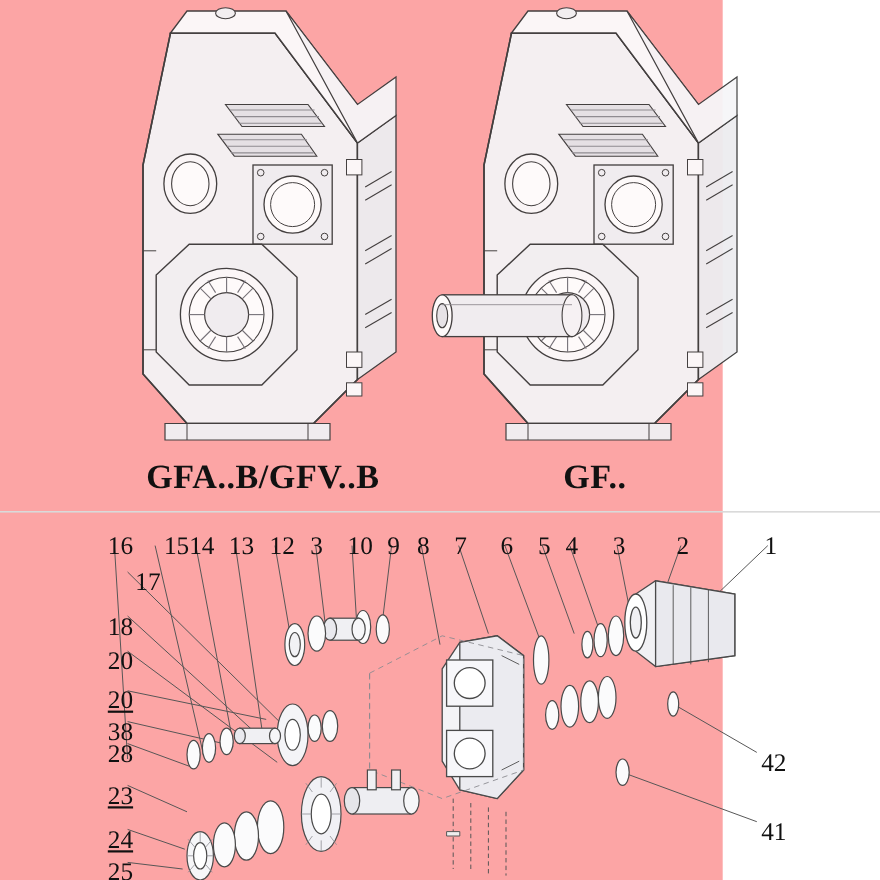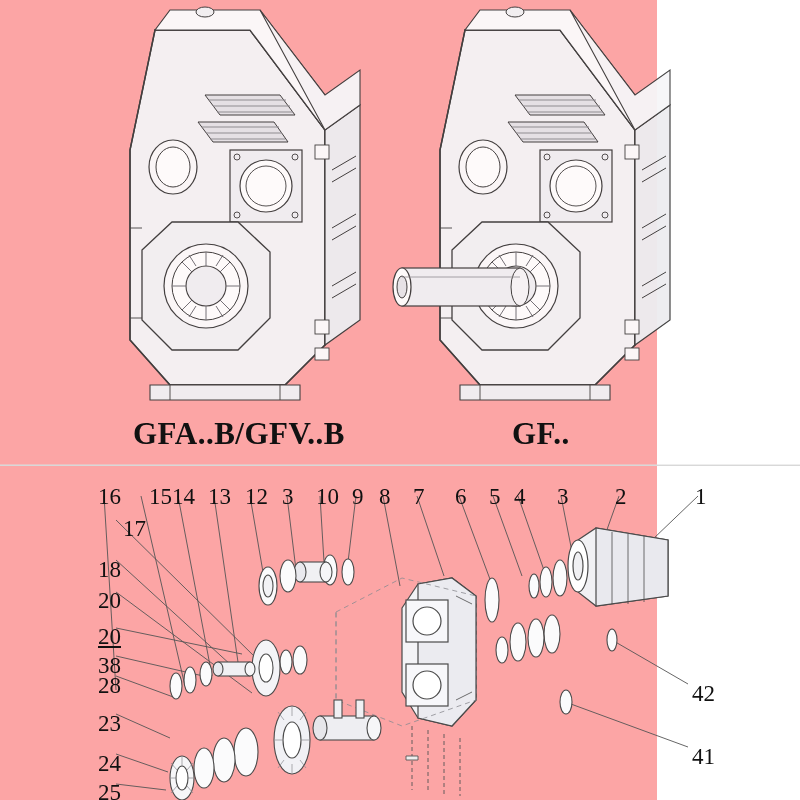--- a/index.html
+++ b/index.html
@@ -327,20 +327,20 @@
   <div class="num" style="left:557px; top:484px;">3</div>
   <div class="num" style="left:615px; top:484px;">2</div>
   <div class="num" style="left:695px; top:484px;">1</div>
 
   <div class="num" style="left:98px; top:516px;margin-left:25px;">17</div>
   <div class="num" style="left:98px; top:557px;">18</div>
   <div class="num" style="left:98px; top:588px;">20</div>
   <div class="num" style="left:98px; top:624px;text-decoration:underline;">20</div>
   <div class="num" style="left:98px; top:653px;">38</div>
   <div class="num" style="left:98px; top:673px;">28</div>
-  <div class="num" style="left:98px; top:711px;">23</div>
-  <div class="num" style="left:98px; top:751px;">24</div>
+  <div class="num" style="left:98px; top:711px;text-decoration:underline;">23</div>
+  <div class="num" style="left:98px; top:751px;text-decoration:underline;">24</div>
   <div class="num" style="left:98px; top:780px;">25</div>
 
   <div class="num" style="left:692px; top:681px;">42</div>
   <div class="num" style="left:692px; top:744px;">41</div>
 
 </div>
 
 </body></html>

